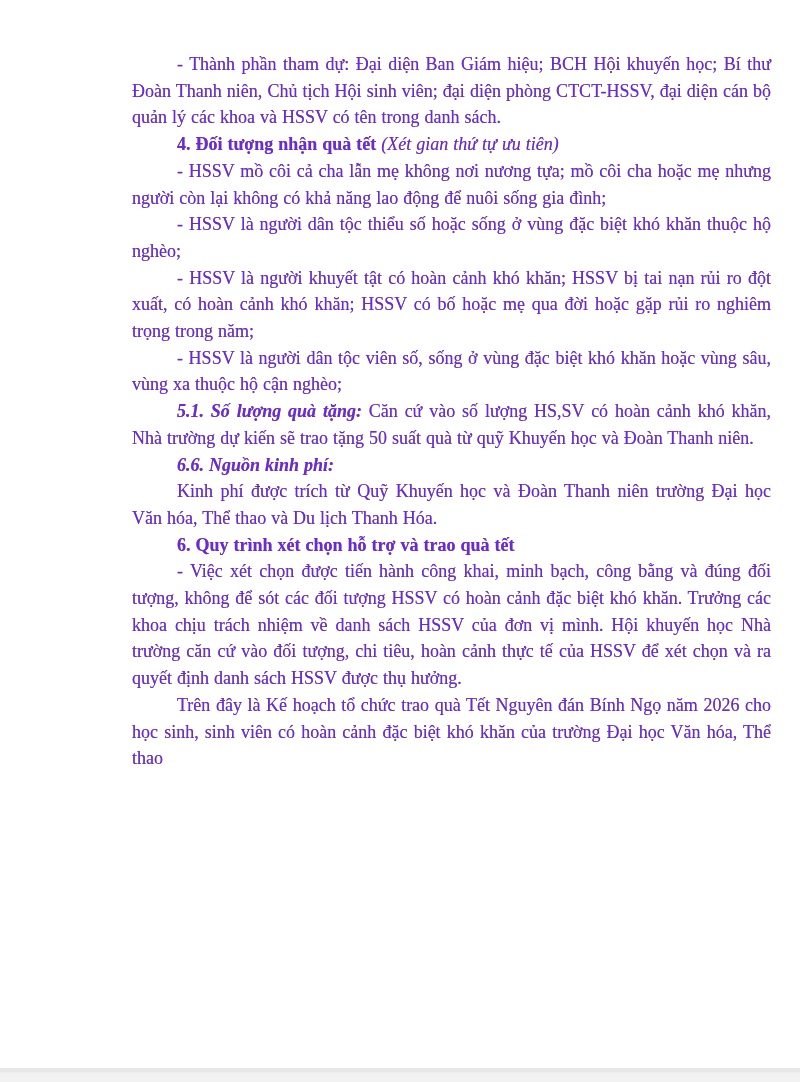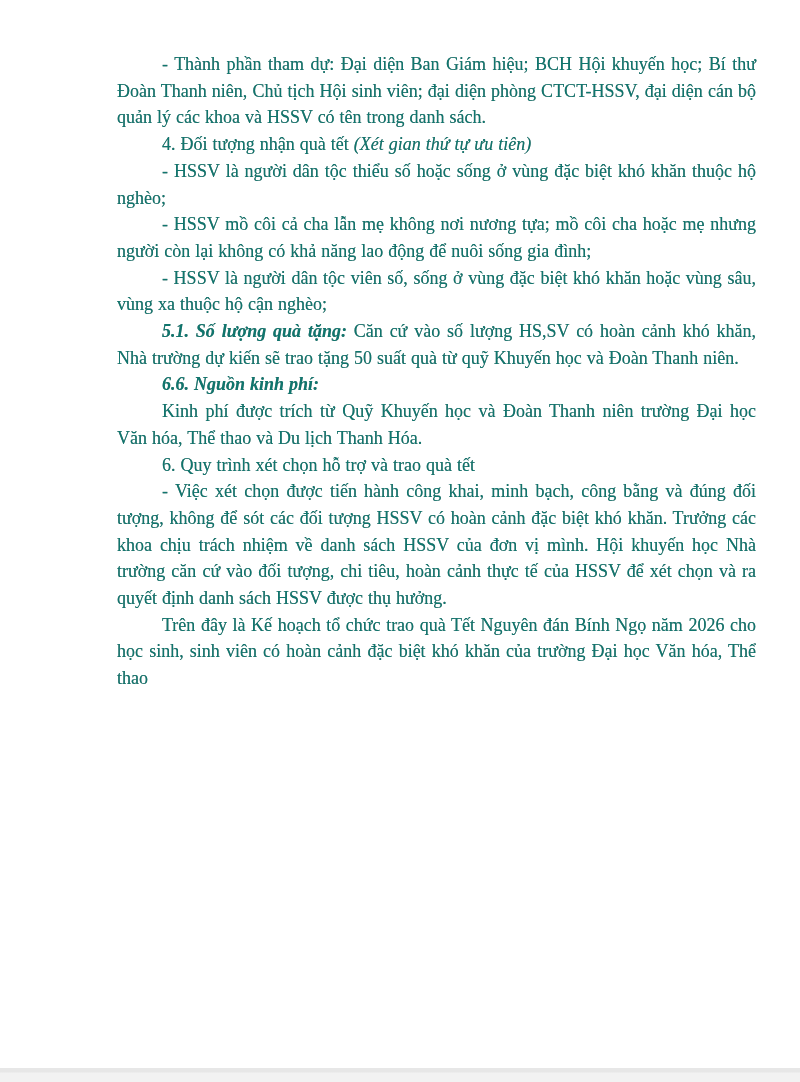--- a/index.html
+++ b/index.html
@@ -10,58 +10,59 @@
   .page {
     position: relative;
     width: 800px;
     height: 1082px;
     background: #ffffff;
     overflow: hidden;
     font-family: "Liberation Serif", "DejaVu Serif", serif;
   }
   .doc-body {
     position: absolute;
-    left: 117px;
+    left: 132px;
     top: 51px;
     width: 639px;
-    color: #0f766e;
+    color: #6d28d9;
     
     text-shadow: 0 0 0.6px rgba(40,40,40,0.55);
   }
   .para {
     margin: 0;
     padding: 0;
     font-size: 18px;
     line-height: 26.7px;
     text-align: justify;
     text-indent: 45px;
     word-spacing: 0.5px;
   }
   .para span { white-space: pre-wrap; }
-  .b  { font-weight: normal; }
+  .b  { font-weight: bold; }
   .i  { font-style: italic; }
   .bi { font-weight: bold; font-style: italic; }
   .page-gap {
     position: absolute;
     left: 0;
     right: 0;
     bottom: 0;
     height: 14px;
     background: linear-gradient(to bottom, #e7e7e7 0px, #e7e7e7 4px, #f2f2f2 5px, #f2f2f2 100%);
   }
 </style>
 </head>
 <body>
 
 <div class="page">
   <div class="doc-body">
       <p class="para"><span>- Thành phần tham dự: Đại diện Ban Giám hiệu; BCH Hội khuyến học; Bí thư Đoàn Thanh niên, Chủ tịch Hội sinh viên; đại diện phòng CTCT-HSSV, đại diện cán bộ quản lý các khoa và HSSV có tên trong danh sách.</span></p>
       <p class="para"><span class="b">4. Đối tượng nhận quà tết </span><span class="i">(Xét gian thứ tự ưu tiên)</span></p>
+      <p class="para"><span>- HSSV mồ côi cả cha lẫn mẹ không nơi nương tựa; mồ côi cha hoặc mẹ nhưng người còn lại không có khả năng lao động để nuôi sống gia đình;</span></p>
       <p class="para"><span>- HSSV là người dân tộc thiểu số hoặc sống ở vùng đặc biệt khó khăn thuộc hộ nghèo;</span></p>
-      <p class="para"><span>- HSSV mồ côi cả cha lẫn mẹ không nơi nương tựa; mồ côi cha hoặc mẹ nhưng người còn lại không có khả năng lao động để nuôi sống gia đình;</span></p>
+      <p class="para"><span>- HSSV là người khuyết tật có hoàn cảnh khó khăn; HSSV bị tai nạn rủi ro đột xuất, có hoàn cảnh khó khăn; HSSV có bố hoặc mẹ qua đời hoặc gặp rủi ro nghiêm trọng trong năm;</span></p>
       <p class="para"><span>- HSSV là người dân tộc viên số, sống ở vùng đặc biệt khó khăn hoặc vùng sâu, vùng xa thuộc hộ cận nghèo;</span></p>
       <p class="para"><span class="bi">5.1. Số lượng quà tặng: </span><span>Căn cứ vào số lượng HS,SV có hoàn cảnh khó khăn, Nhà trường dự kiến sẽ trao tặng 50 suất quà từ quỹ Khuyến học và Đoàn Thanh niên.</span></p>
       <p class="para"><span class="bi">6.6. Nguồn kinh phí:</span></p>
       <p class="para"><span>Kinh phí được trích từ Quỹ Khuyến học và Đoàn Thanh niên trường Đại học Văn hóa, Thể thao và Du lịch Thanh Hóa.</span></p>
       <p class="para"><span class="b">6. Quy trình xét chọn hỗ trợ và trao quà tết</span></p>
       <p class="para"><span>- Việc xét chọn được tiến hành công khai, minh bạch, công bằng và đúng đối tượng, không để sót các đối tượng HSSV có hoàn cảnh đặc biệt khó khăn. Trưởng các khoa chịu trách nhiệm về danh sách HSSV của đơn vị mình. Hội khuyến học Nhà trường căn cứ vào đối tượng, chi tiêu, hoàn cảnh thực tế của HSSV để xét chọn và ra quyết định danh sách HSSV được thụ hưởng.</span></p>
       <p class="para"><span>Trên đây là Kế hoạch tổ chức trao quà Tết Nguyên đán Bính Ngọ năm 2026 cho học sinh, sinh viên có hoàn cảnh đặc biệt khó khăn của trường Đại học Văn hóa, Thể thao</span></p>
     </div>
   <div class="page-gap"></div>
 </div>

